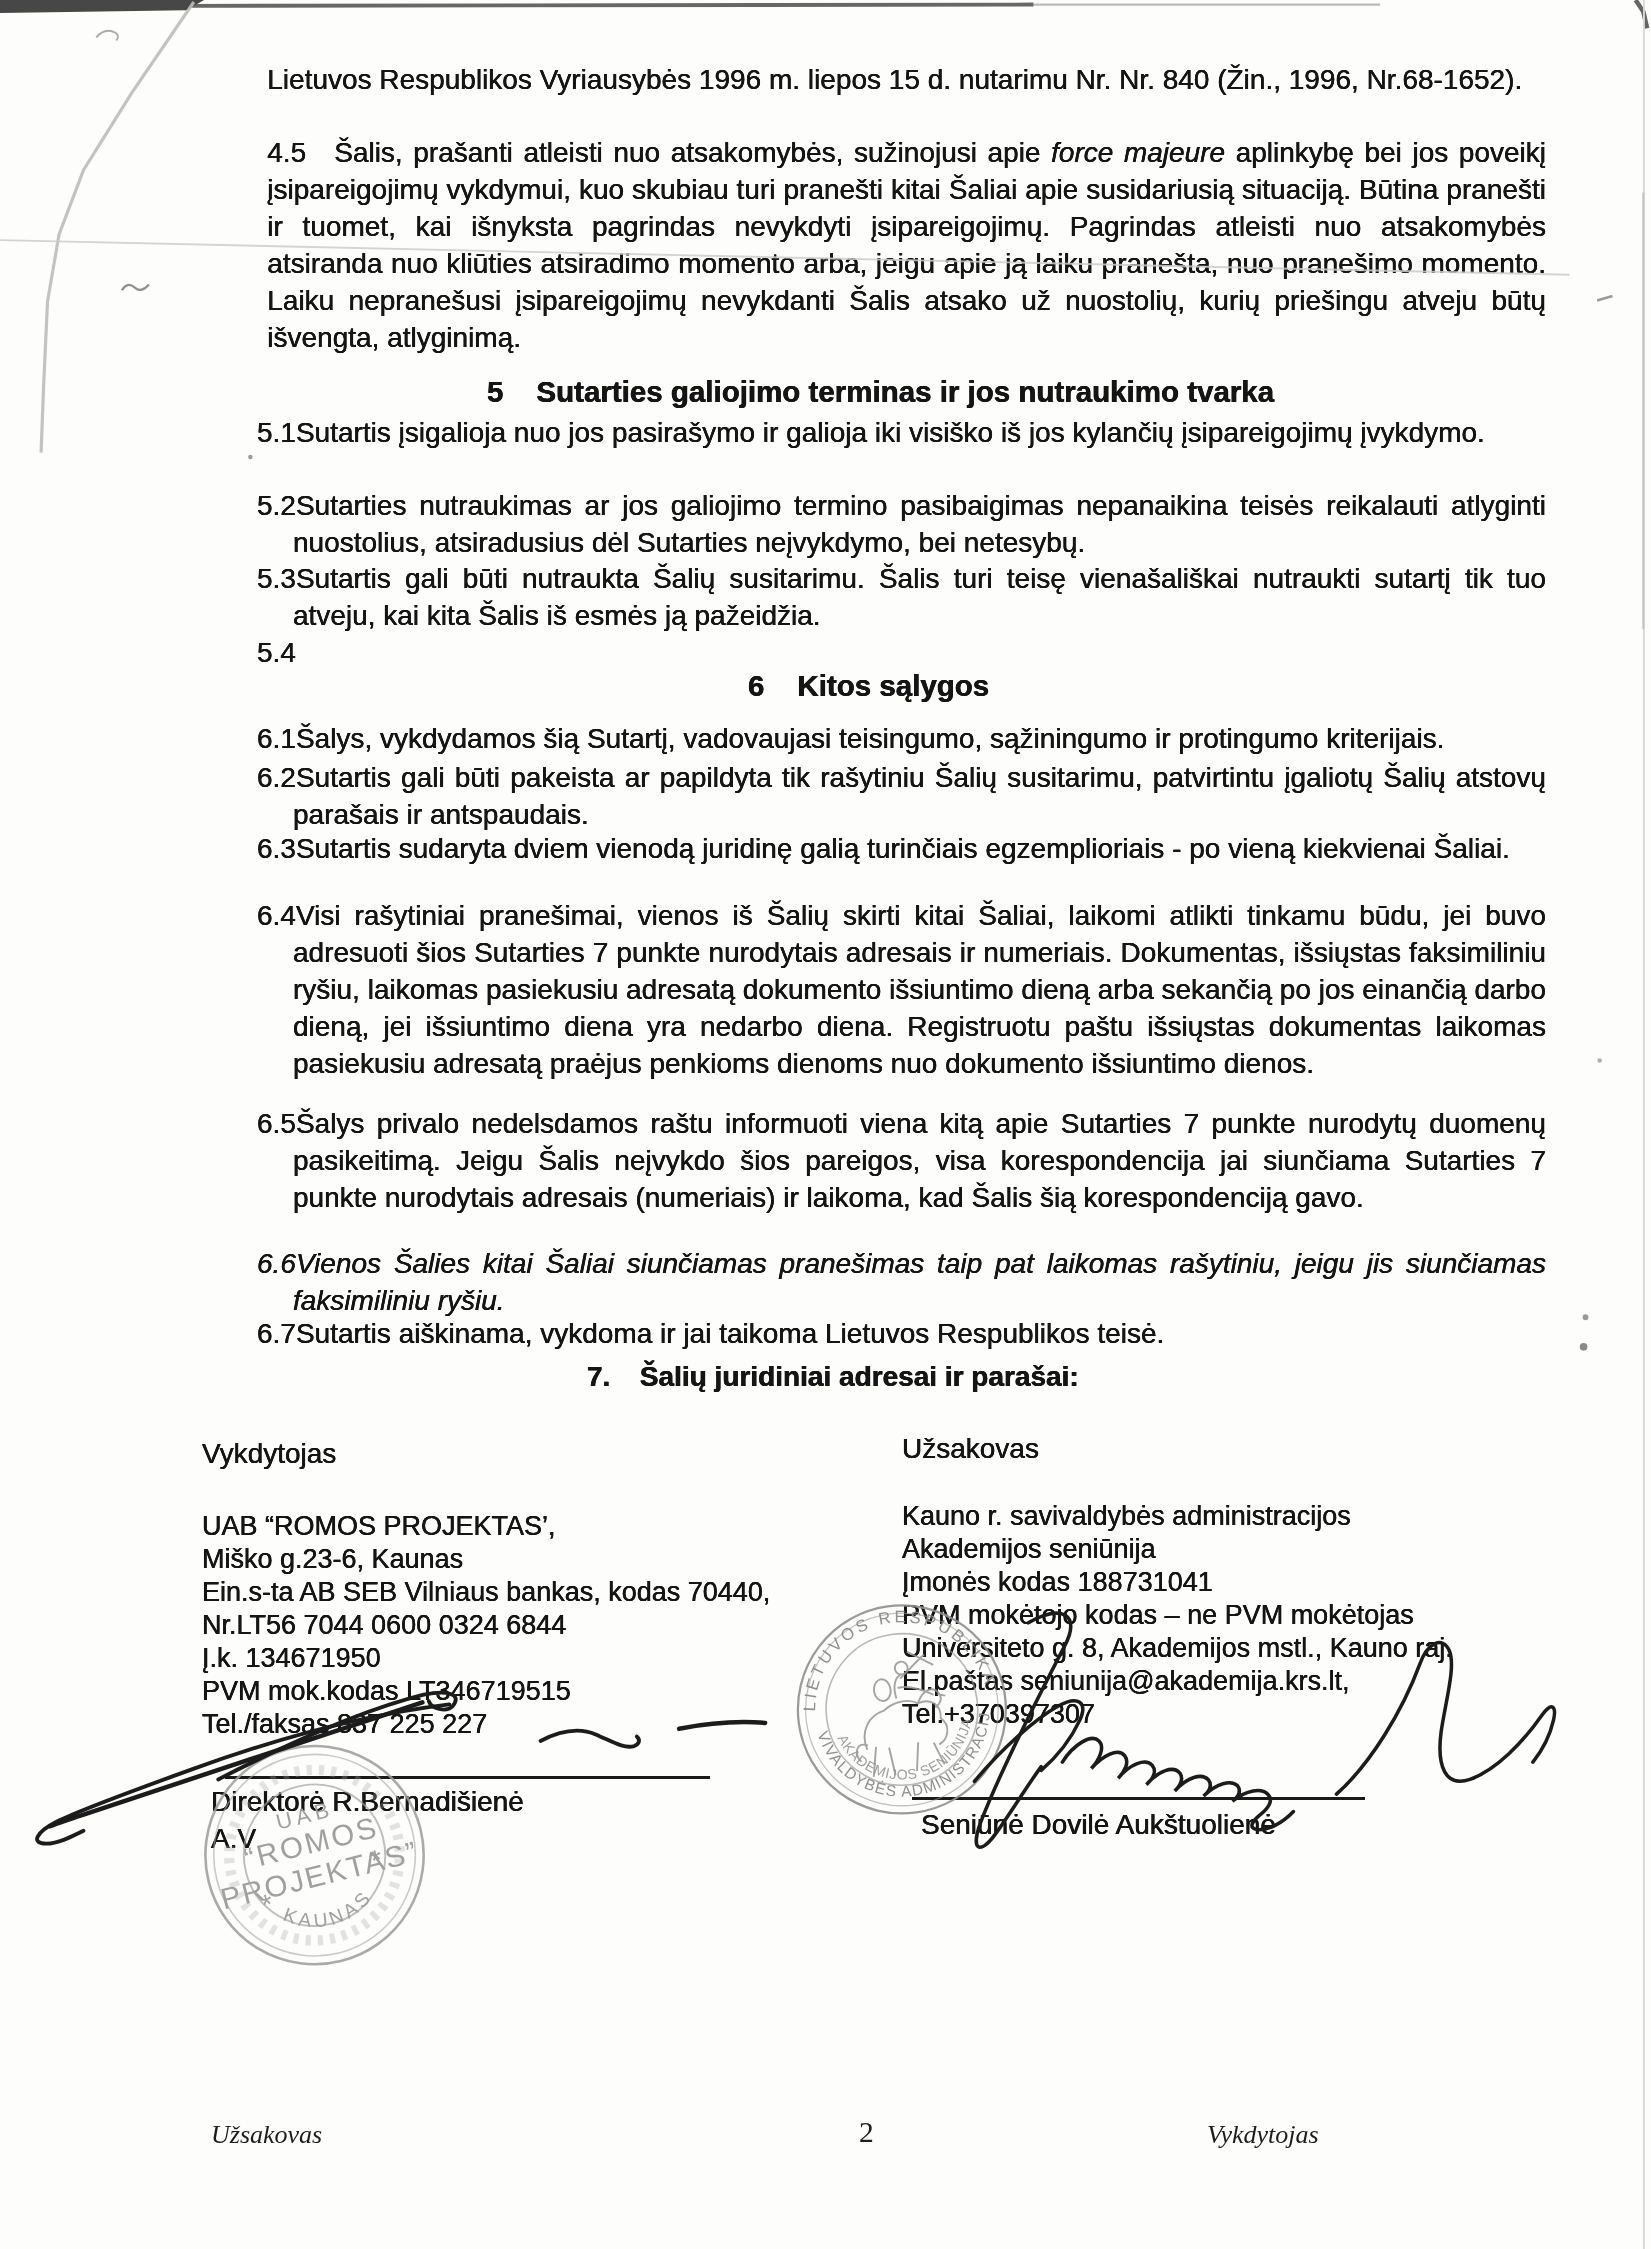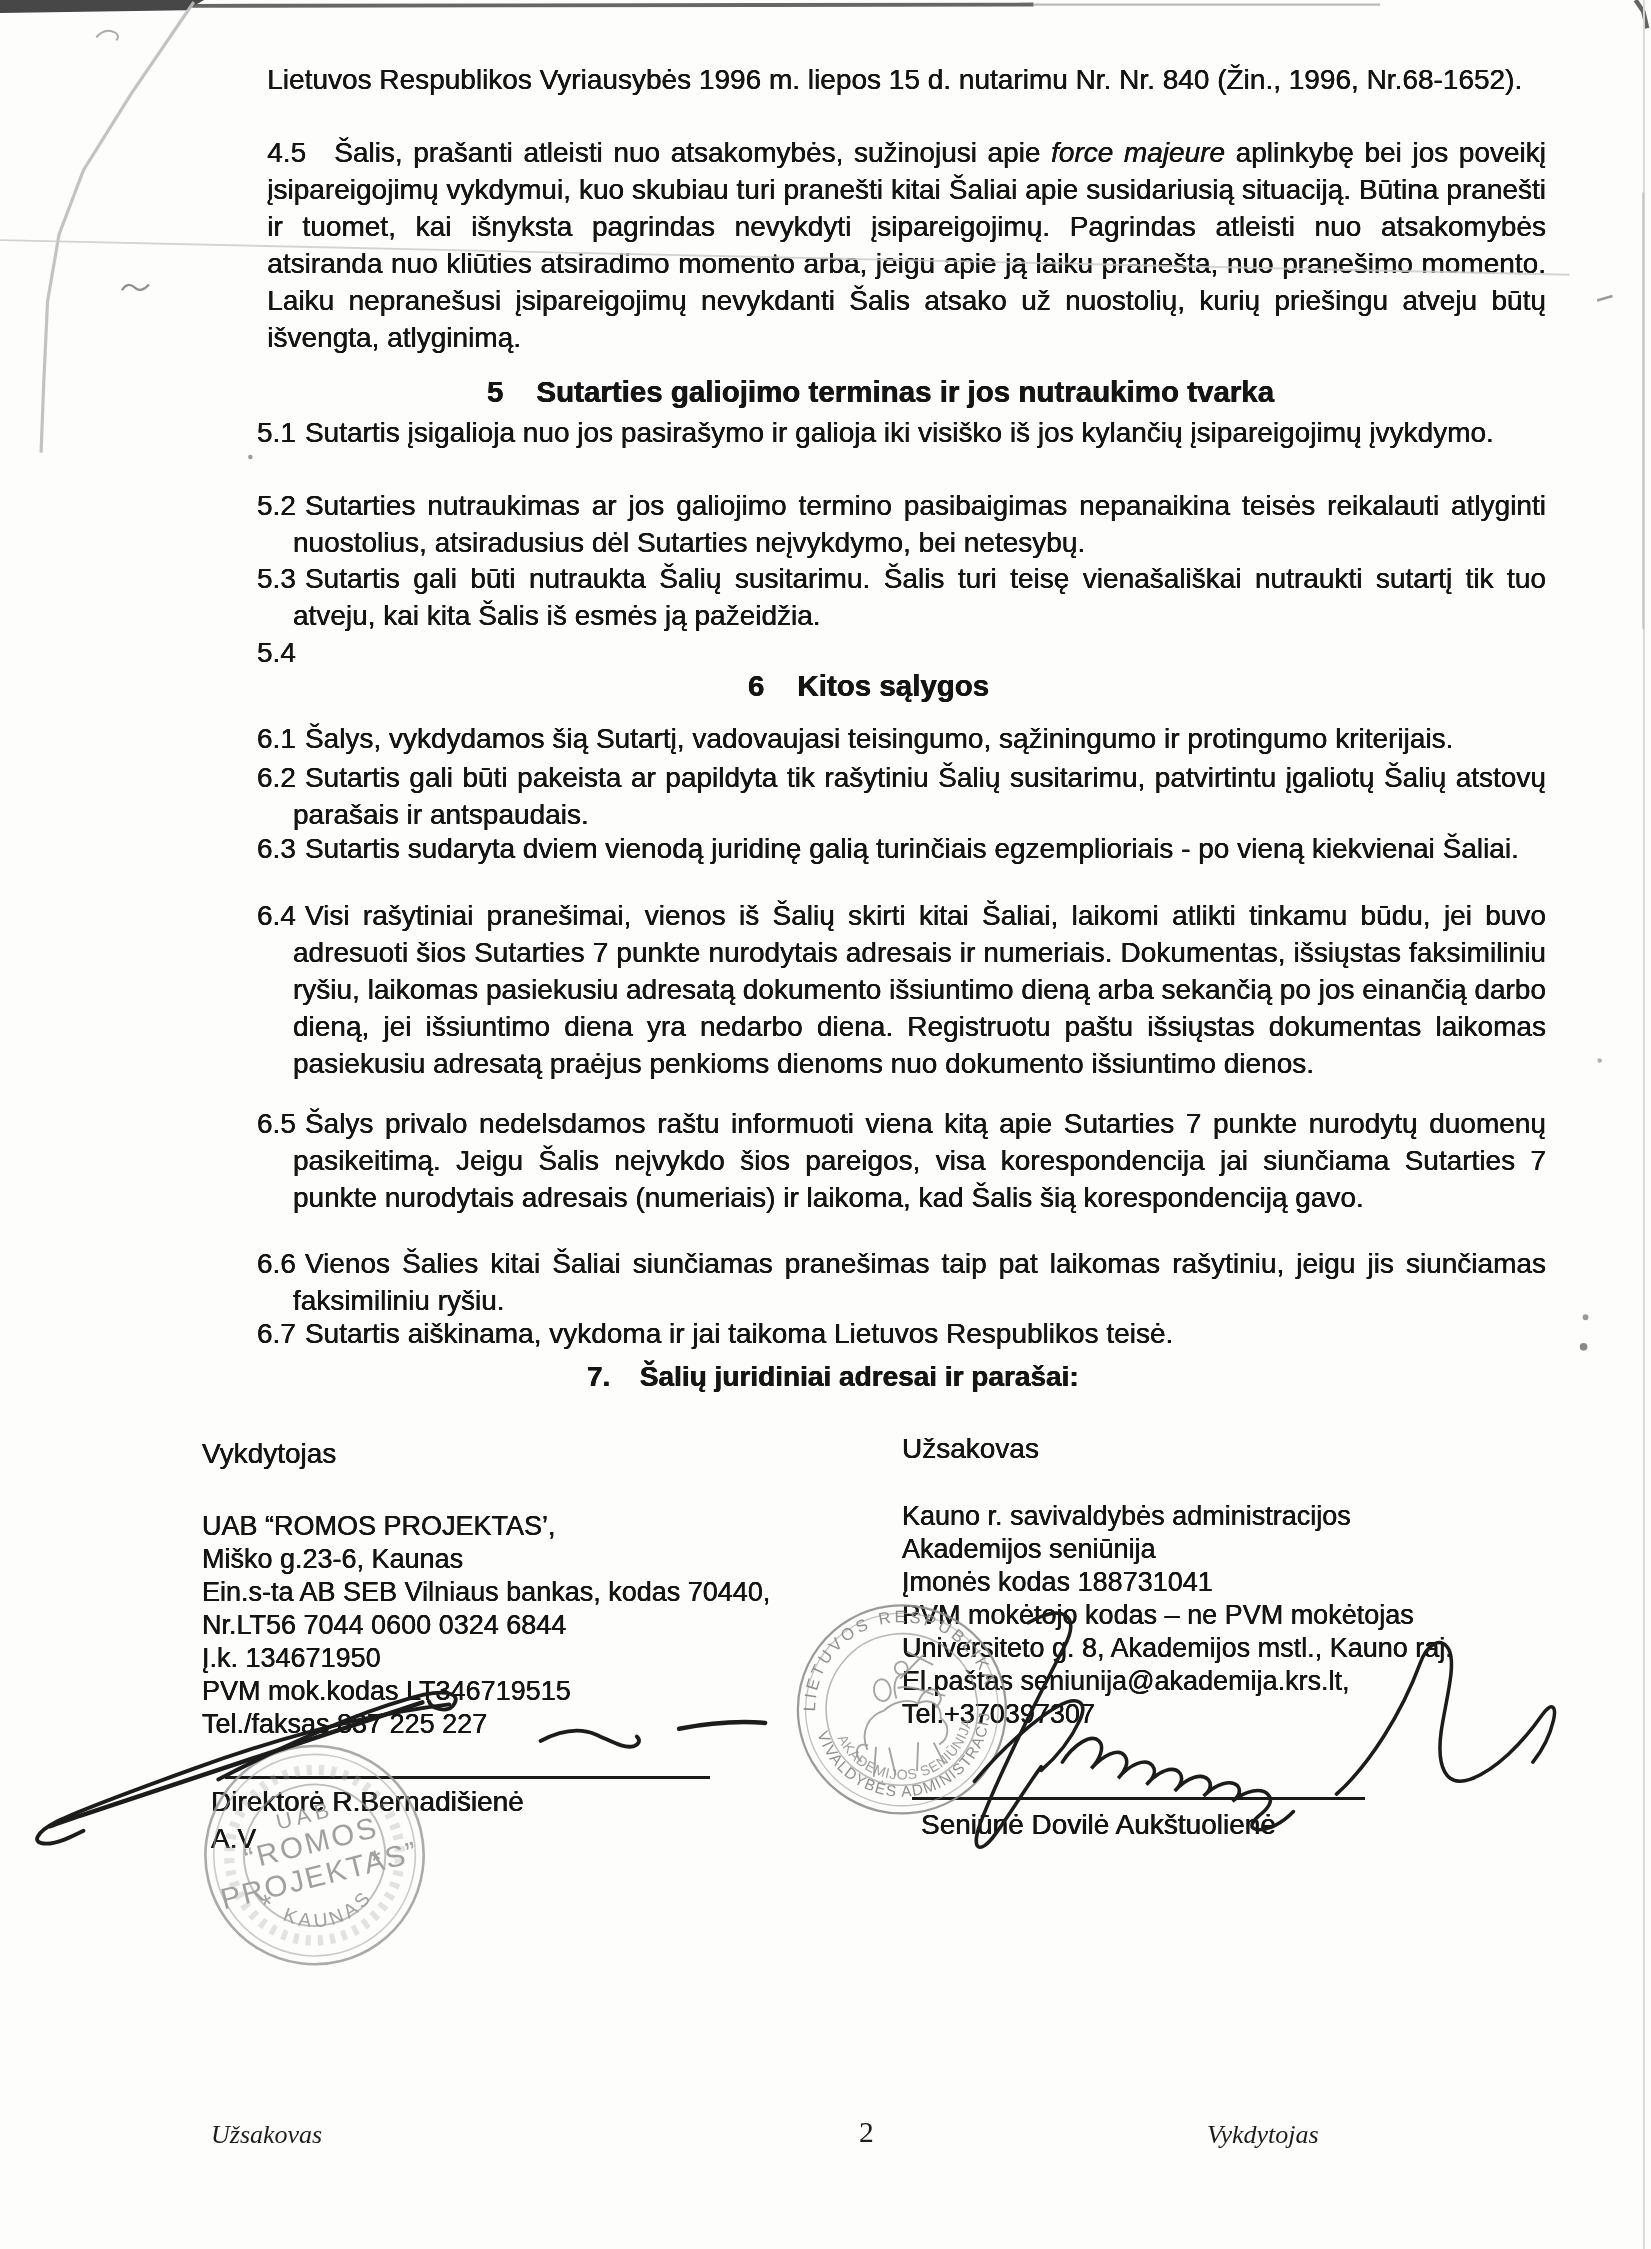--- a/index.html
+++ b/index.html
@@ -5,21 +5,21 @@
   html,body{margin:0;padding:0;background:#e8e8e6;}
   .page{position:relative;width:1651px;height:2250px;background:#fdfdfb;overflow:hidden;
         font-family:"Liberation Sans",sans-serif;color:#151515;}
   .page *{box-sizing:border-box;}
   .txt{position:absolute;left:257px;width:1289px;font-size:28px;line-height:37px;
        text-align:justify;text-align-last:left;
        text-shadow:0.2px 0 0 currentColor,-0.2px 0 0 currentColor;}
   .txt p{margin:0;}
   .pad16{padding-left:10.3px;}
   .item{padding-left:36px;text-indent:-36px;}
-  .item .num{margin-right:9px;}
+  .item .num{}
   .num45{margin-right:28px;}
   .heading{position:absolute;font-weight:bold;white-space:nowrap;font-size:29.5px;
            text-shadow:0.3px 0 0 currentColor,-0.3px 0 0 currentColor;}
   .heading .hnum{display:inline-block;}
   .h5 .htxt{margin-left:33px;} .h6 .htxt{margin-left:33px;}
   .h7{font-size:28px;text-align:center;} .h7 .htxt{margin-left:29.5px;}
   .role{position:absolute;font-size:28px;white-space:nowrap;
         text-shadow:0.2px 0 0 currentColor,-0.2px 0 0 currentColor;}
   .col{position:absolute;font-size:27px;line-height:33px;white-space:nowrap;
        text-shadow:0.2px 0 0 currentColor,-0.2px 0 0 currentColor;}
@@ -73,21 +73,21 @@
   </div>
   <div class="txt" style="top:830px;">
     <p class="item"><span class="num">6.3</span><span>Sutartis sudaryta dviem vienodą juridinę galią turinčiais egzemplioriais - po vieną kiekvienai Šaliai.</span></p>
   </div>
   <div class="txt" style="top:897px;">
     <p class="item"><span class="num">6.4</span><span>Visi rašytiniai pranešimai, vienos iš Šalių skirti kitai Šaliai, laikomi atlikti tinkamu būdu, jei buvo adresuoti šios Sutarties 7 punkte nurodytais adresais ir numeriais. Dokumentas, išsiųstas faksimiliniu ryšiu, laikomas pasiekusiu adresatą dokumento išsiuntimo dieną arba sekančią po jos einančią darbo dieną, jei išsiuntimo diena yra nedarbo diena. Registruotu paštu išsiųstas dokumentas laikomas pasiekusiu adresatą praėjus penkioms dienoms nuo dokumento išsiuntimo dienos.</span></p>
   </div>
   <div class="txt" style="top:1105px;">
     <p class="item"><span class="num">6.5</span><span>Šalys privalo nedelsdamos raštu informuoti viena kitą apie Sutarties 7 punkte nurodytų duomenų pasikeitimą. Jeigu Šalis neįvykdo šios pareigos, visa korespondencija jai siunčiama Sutarties 7 punkte nurodytais adresais (numeriais) ir laikoma, kad Šalis šią korespondenciją gavo.</span></p>
   </div>
-  <div class="txt" style="top:1245px;">
+  <div class="txt" style="top:1245px;font-style:italic;">
     <p class="item"><span class="num">6.6</span><span>Vienos Šalies kitai Šaliai siunčiamas pranešimas taip pat laikomas rašytiniu, jeigu jis siunčiamas faksimiliniu ryšiu.</span></p>
   </div>
   <div class="txt" style="top:1315px;">
     <p class="item"><span class="num">6.7</span><span>Sutartis aiškinama, vykdoma ir jai taikoma Lietuvos Respublikos teisė.</span></p>
   </div>
 
   <div class="heading h7" style="left:587px;top:1361px;">
     <span class="hnum">7.</span><span class="htxt">Šalių juridiniai adresai ir parašai:</span>
   </div>
 

